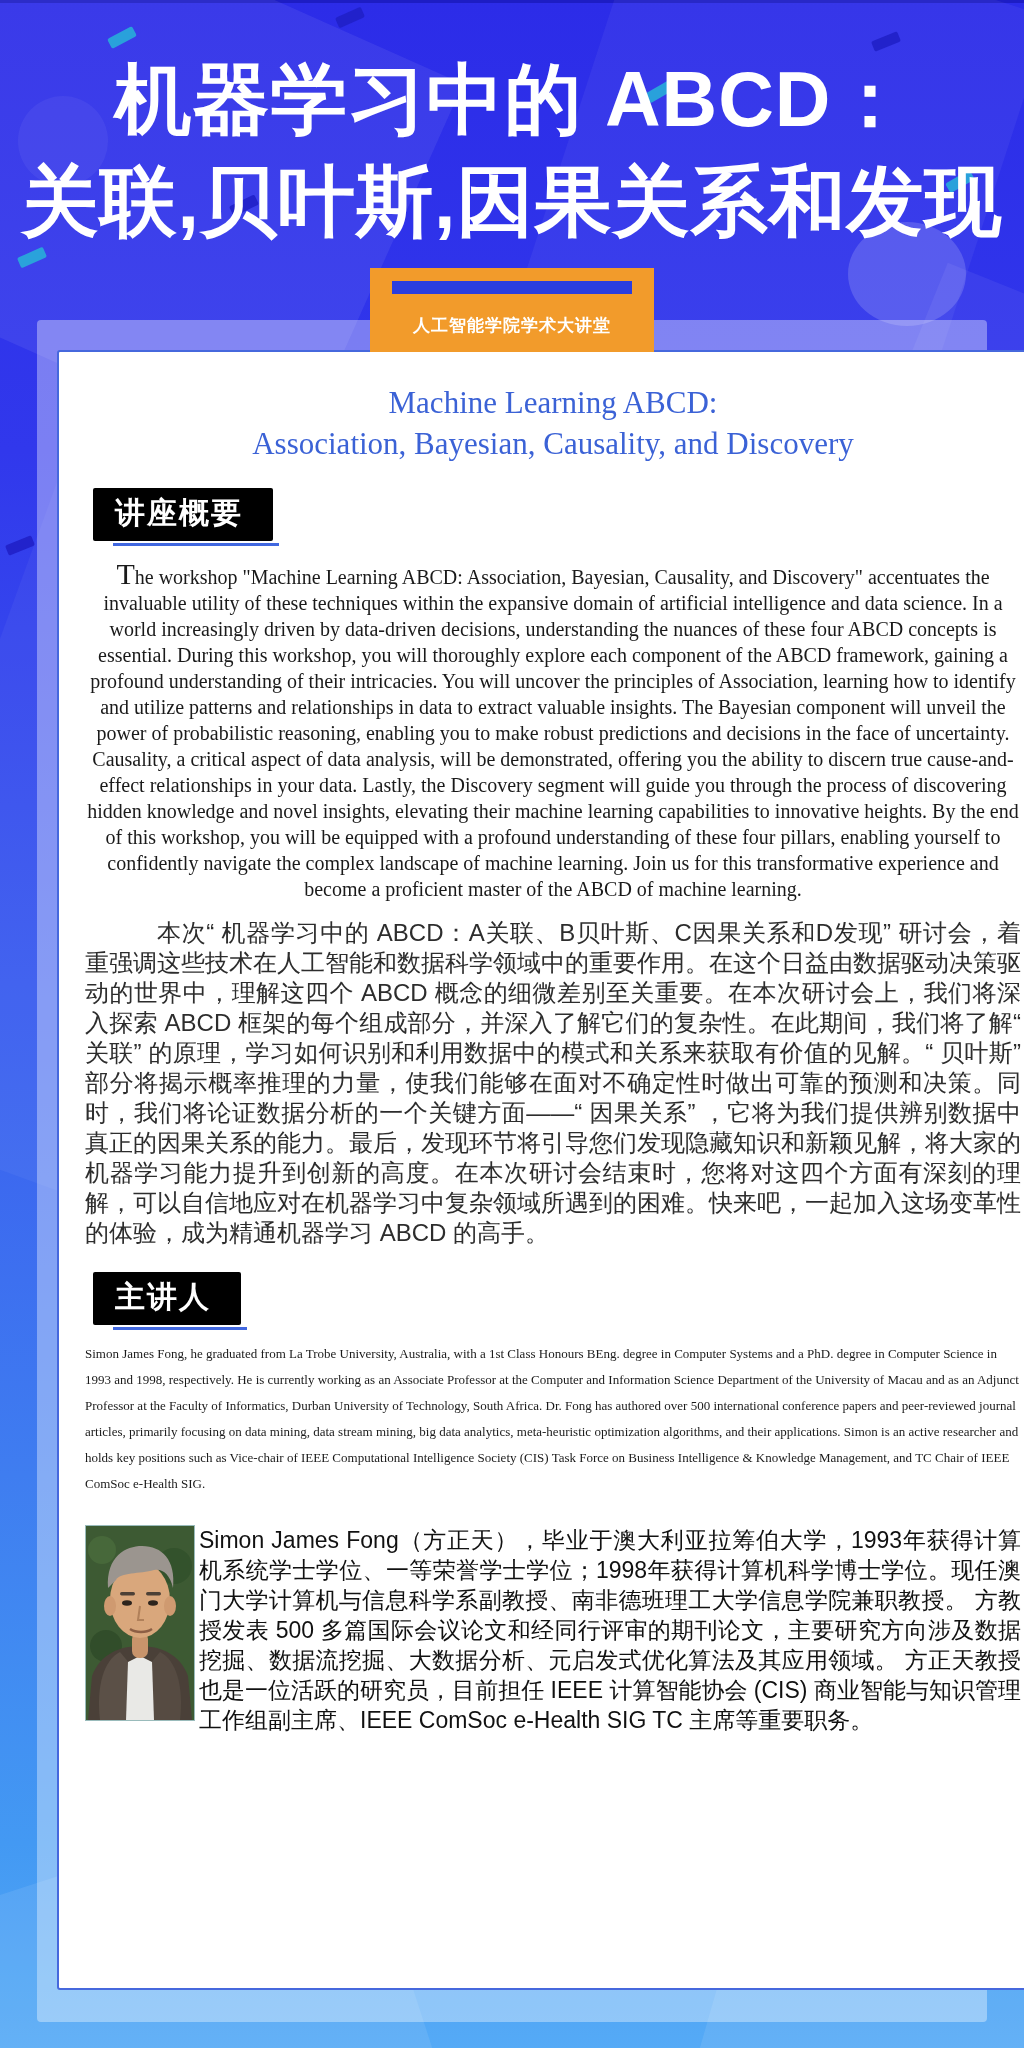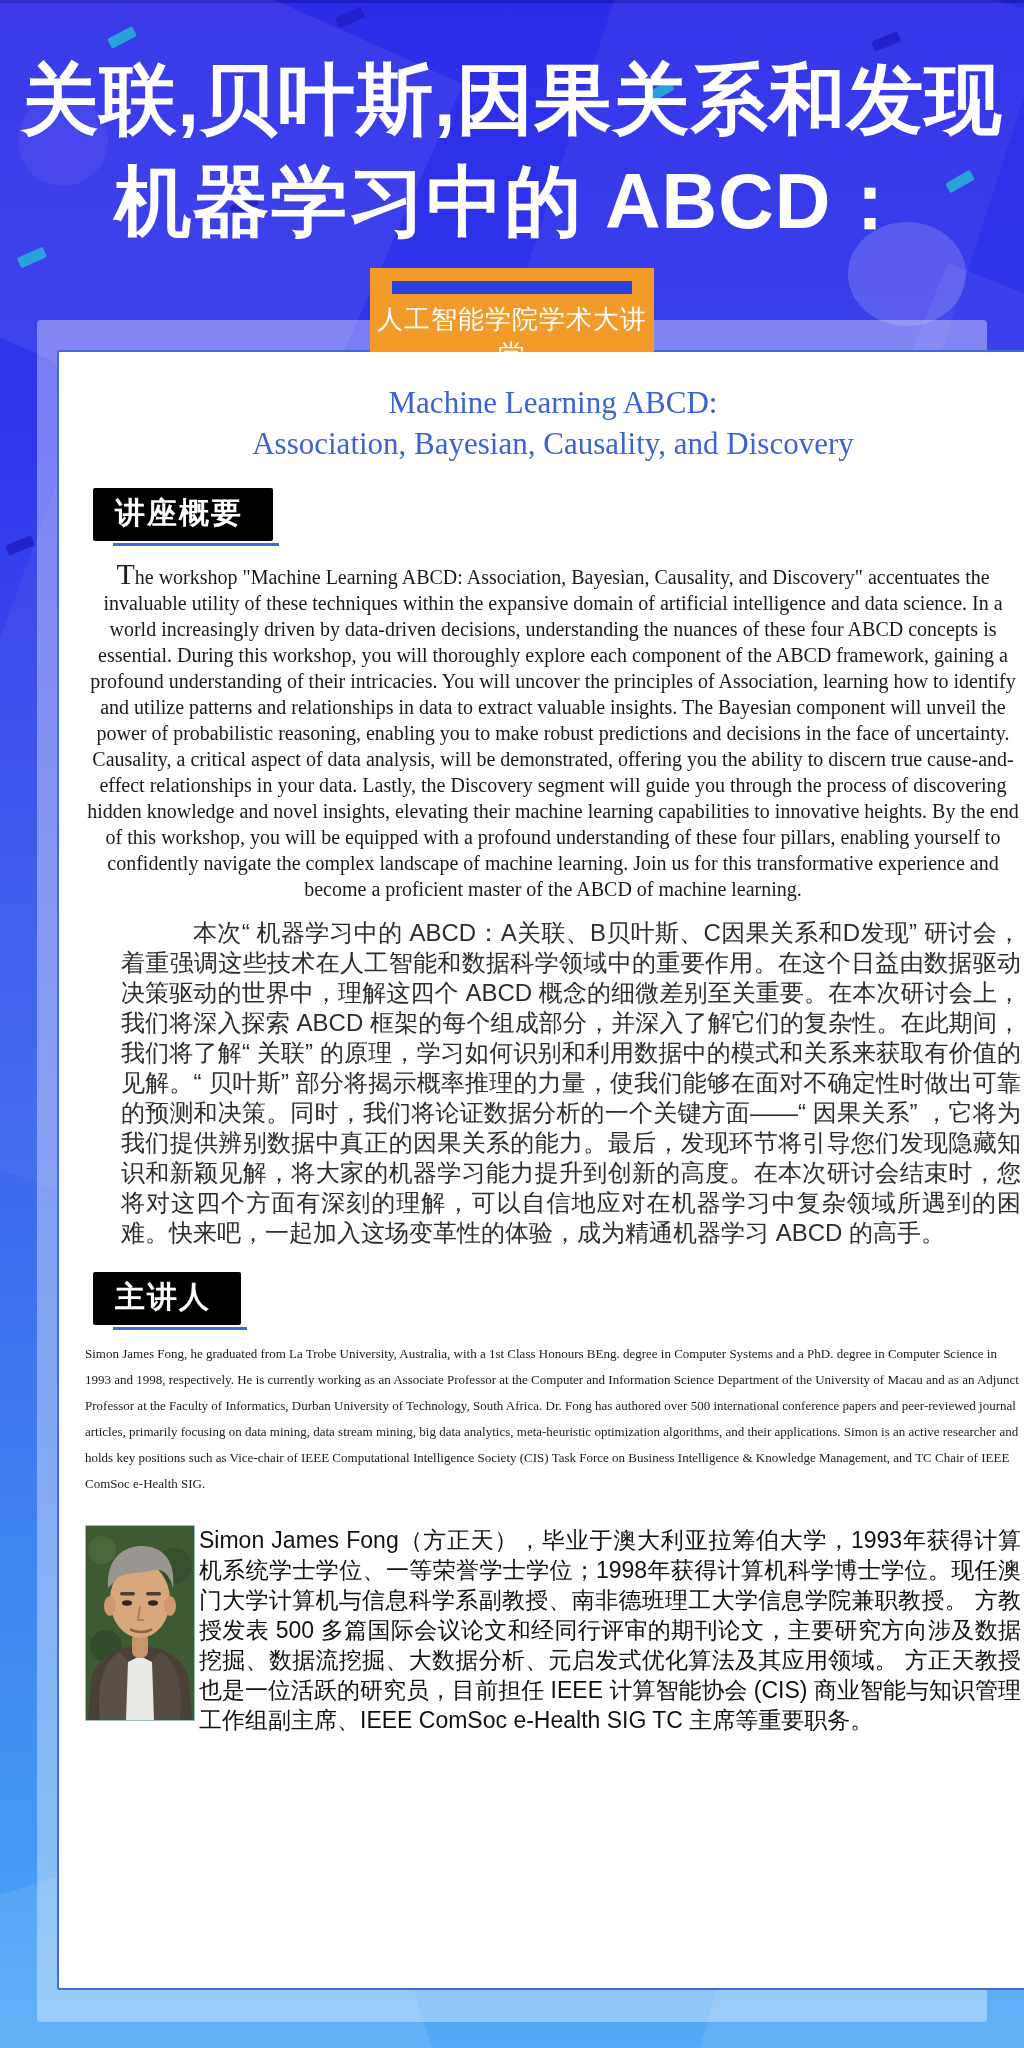--- a/index.html
+++ b/index.html
@@ -38,32 +38,32 @@
     font-weight:bold;font-size:77px;line-height:1.33;letter-spacing:1px;white-space:nowrap;}
   
   .panel{position:absolute;left:37px;top:320px;width:950px;height:1702px;
     background:rgba(255,255,255,0.36);border-radius:4px;}
   .card{position:absolute;left:57px;top:350px;width:992px;height:1640px;box-sizing:border-box;
     background:#ffffff;border:2px solid #4668dd;border-radius:3px;padding:0 26px;overflow:hidden;}
   
   .badge{position:absolute;left:370px;top:268px;width:284px;height:84px;background:#f29b2b;
     z-index:5;text-align:center;box-sizing:border-box;}
   .badge-bar{margin:13px auto 0 auto;width:240px;height:13px;background:#2b3ede;}
-  .badge-text{margin-top:8px;color:#ffffff;font-size:26px;font-weight:normal;letter-spacing:1px;}
+  .badge-text{margin-top:20px;color:#ffffff;font-size:17px;font-weight:bold;letter-spacing:1px;}
   
   .en-title{margin-top:30px;text-align:center;color:#3b62d6;
     font-family:"Liberation Serif","DejaVu Serif",serif;font-size:31px;line-height:41px;}
   .sec-head{display:inline-block;position:relative;margin-left:8px;background:#000000;color:#fff;
     font-size:30px;font-weight:bold;letter-spacing:2px;padding:5px 30px 7px 22px;border-radius:2px;}
   .sec-head::after{content:"";position:absolute;left:20px;right:-6px;bottom:-5px;height:3px;background:#4168e0;}
   .hd-wrap{margin-top:24px;}
   .para-en{margin-top:20px;text-align:center;color:#1a1a1a;
     font-family:"Liberation Serif","DejaVu Serif",serif;font-size:20px;line-height:26px;}
   .para-en::first-letter{font-size:1.5em;}
-  .para-zh{margin-top:16px;text-align:justify;color:#2d2d2d;font-size:24px;line-height:30px;text-indent:3em;margin-left:36px;}
+  .para-zh{margin-top:16px;text-align:justify;color:#2d2d2d;font-size:24px;line-height:30px;text-indent:3em;}
   .bio-en{margin-top:16px;text-align:left;color:#1a1a1a;
     font-family:"Liberation Serif","DejaVu Serif",serif;font-size:13px;line-height:26px;}
   .speaker-row{margin-top:28px;display:flex;gap:4px;}
   .photo{flex:none;width:110px;height:196px;border:1px solid #9bb;box-sizing:border-box;}
   .bio-zh{text-align:justify;color:#111;font-size:23px;line-height:30px;}
 </style>
 </head>
 <body>
 
 <div class="topline"></div>
@@ -83,22 +83,22 @@
   <div class="confetti teal c6"></div>
   <div class="confetti teal c7"></div>
   <div class="confetti teal c8"></div>
   <div class="confetti navy c9"></div>
   <div class="bubble b1"></div>
   <div class="bubble b2"></div>
   <div class="bubble b3"></div>
 </div>
 
 <div class="headline">
+  <div>机器学习中的 ABCD：</div>
   <div>关联,贝叶斯,因果关系和发现</div>
-  <div>机器学习中的 ABCD：</div>
 </div>
 
 <div class="panel"></div>
 
 <div class="badge">
   <div class="badge-bar"></div>
   <div class="badge-text">人工智能学院学术大讲堂</div>
 </div>
 
 <div class="card">

